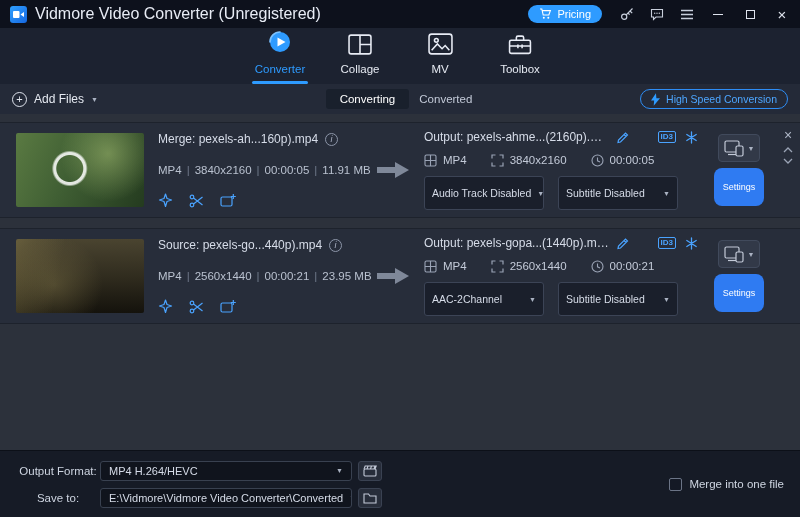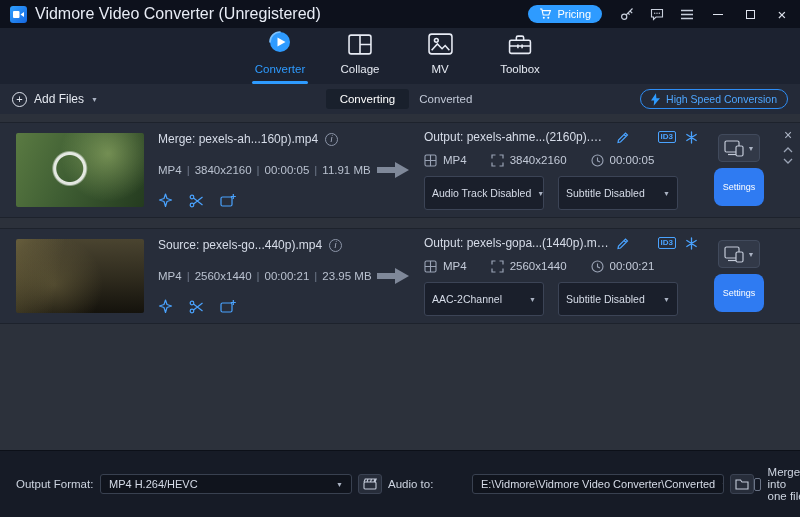--- a/index.html
+++ b/index.html
@@ -71,21 +71,21 @@
   .select .caret { margin-left:auto; padding-left:6px; }
   .profile-col { width:62px; flex:0 0 auto; display:flex; flex-direction:column; align-items:center; gap:6px; margin-left:6px; }
   .profile-btn { display:flex; align-items:center; gap:4px; background:#323948; border:1px solid #414a5c; border-radius:4px; padding:4px 5px; cursor:pointer; }
   .settings-btn { background:#2f7bf2; border-radius:8px; color:#fff; font-size:9px; padding:14px 9px; cursor:pointer; }
   .list-controls { position:absolute; top:14px; right:7px; display:flex; flex-direction:column; align-items:center; gap:5px; color:#aeb6c6; }
   .list-close { font-size:14px; line-height:1; cursor:pointer; }
   .list-chevron { cursor:pointer; display:inline-flex; }
 
   
   .footer { height:67px; background:#161b26; border-top:1px solid #0c1018; display:flex; align-items:center; padding:0 16px; flex:0 0 auto; }
-  .footer-left { display:flex; flex-direction:row; gap:6px; }
+  .footer-left { display:flex; flex-direction:column; gap:6px;text-align:center; }
   .footer-row { display:flex; align-items:center; height:21px; }
   .footer-label { width:84px; color:#cdd4e0; font-size:11.5px; flex:0 0 auto; }
   .fselect { width:252px; height:20px; background:#10141d; border:1px solid #394150; border-radius:3px; display:flex; align-items:center; padding:0 8px; color:#d6dce8; font-size:11px; cursor:pointer; white-space:nowrap; overflow:hidden; }
   .fselect .caret { margin-left:auto; padding-left:6px; }
   .side-btn { width:24px; height:20px; background:#272d3a; border:1px solid #3a4252; border-radius:3px; display:flex; align-items:center; justify-content:center; margin-left:6px; cursor:pointer; }
   .footer-right { margin-left:auto; display:flex; align-items:center; gap:20px; }
   .merge { display:flex; align-items:center; gap:7px; cursor:pointer; }
   .checkbox { width:13px; height:13px; border:1px solid #6b7486; border-radius:2px; background:#141925; display:inline-block; }
   .merge-label { color:#ced5e1; font-size:11.5px; }
   .convert-all { width:118px; height:30px; background:#2596ff; border-radius:4px; color:#fff; font-size:13px; display:flex; align-items:center; justify-content:center; cursor:pointer; }
@@ -427,21 +427,21 @@
           <span class="caret">▼</span>
         </div>
         <div class="side-btn">
           <svg width="14" height="12" viewBox="0 0 14 12" fill="none" stroke="#c3cad8" stroke-width="1.1">
               <rect x="1" y="4" width="12" height="7" rx="1"></rect>
               <path d="M1 4 L2.2 1 L13.2 1 L12 4 M5 1 L4 4 M8.5 1 L7.5 4 M12 1 L11 4"></path>
             </svg>
         </div>
       </div>
       <div class="footer-row">
-        <span class="footer-label">Audio to:</span>
+        <span class="footer-label">Save to:</span>
         <div class="fselect">
           <span>E:\Vidmore\Vidmore Video Converter\Converted</span>
           <span class="caret">▼</span>
         </div>
         <div class="side-btn">
           <svg width="14" height="12" viewBox="0 0 14 12" fill="none" stroke="#c3cad8" stroke-width="1.1">
               <path d="M1 2 h4.5 l1.5 2 h6 v7 H1 Z"></path>
             </svg>
         </div>
       </div>

